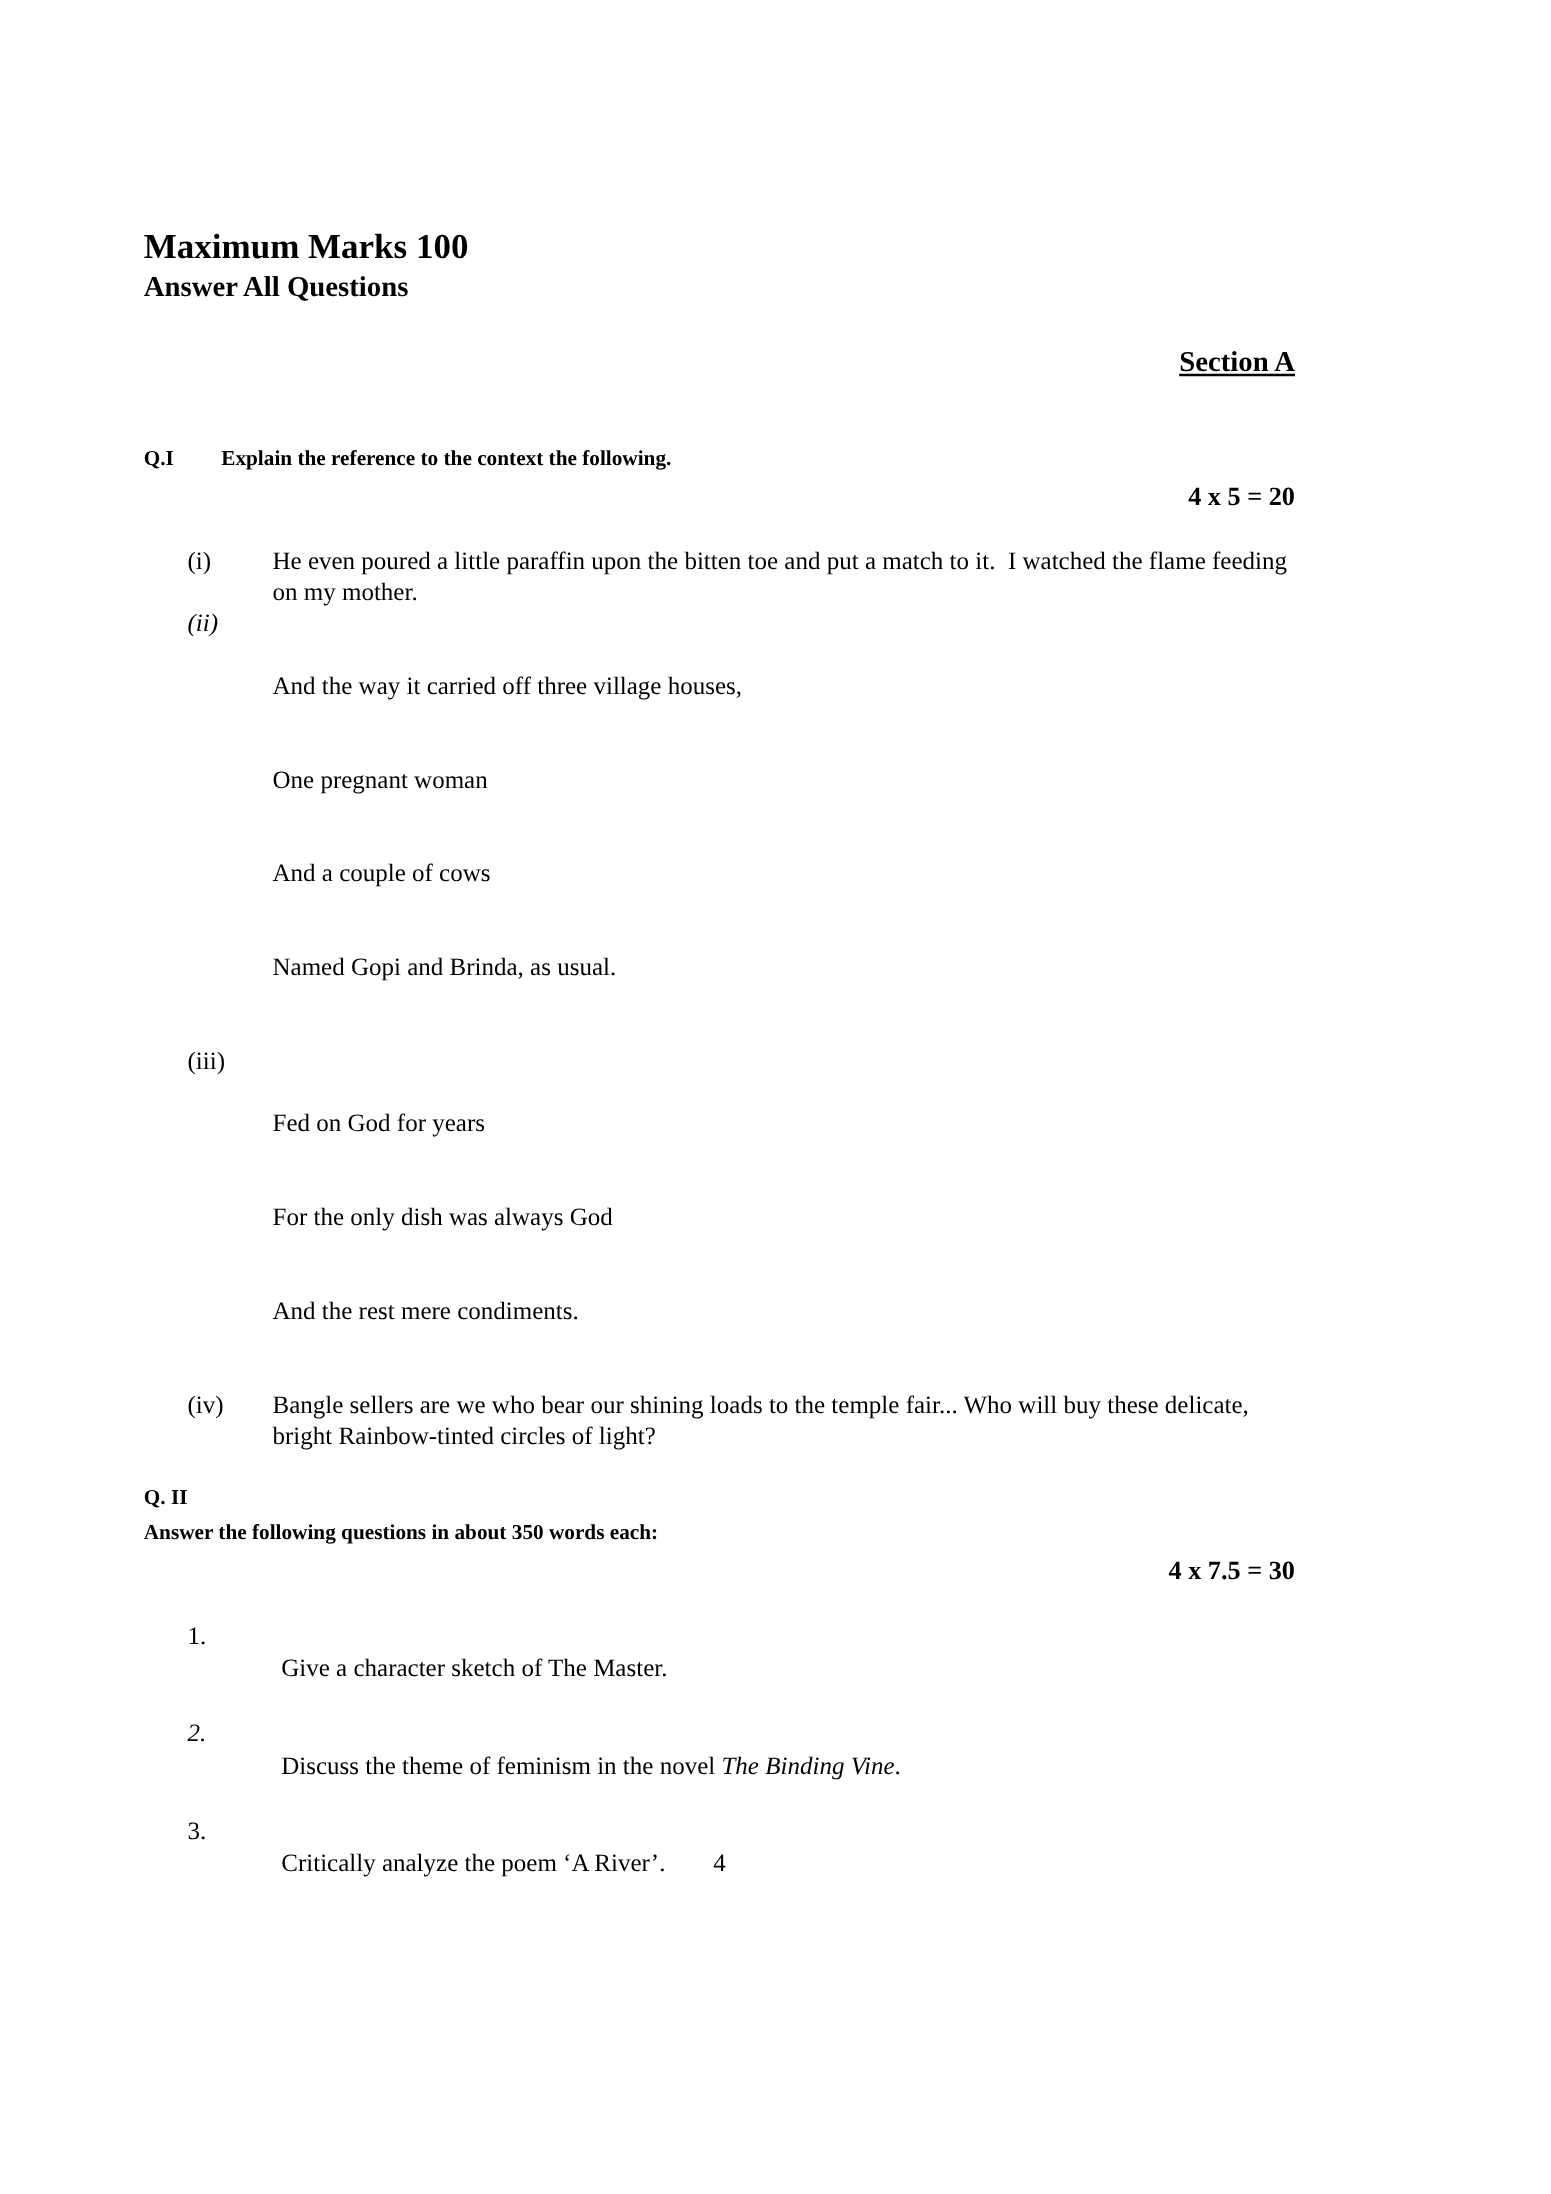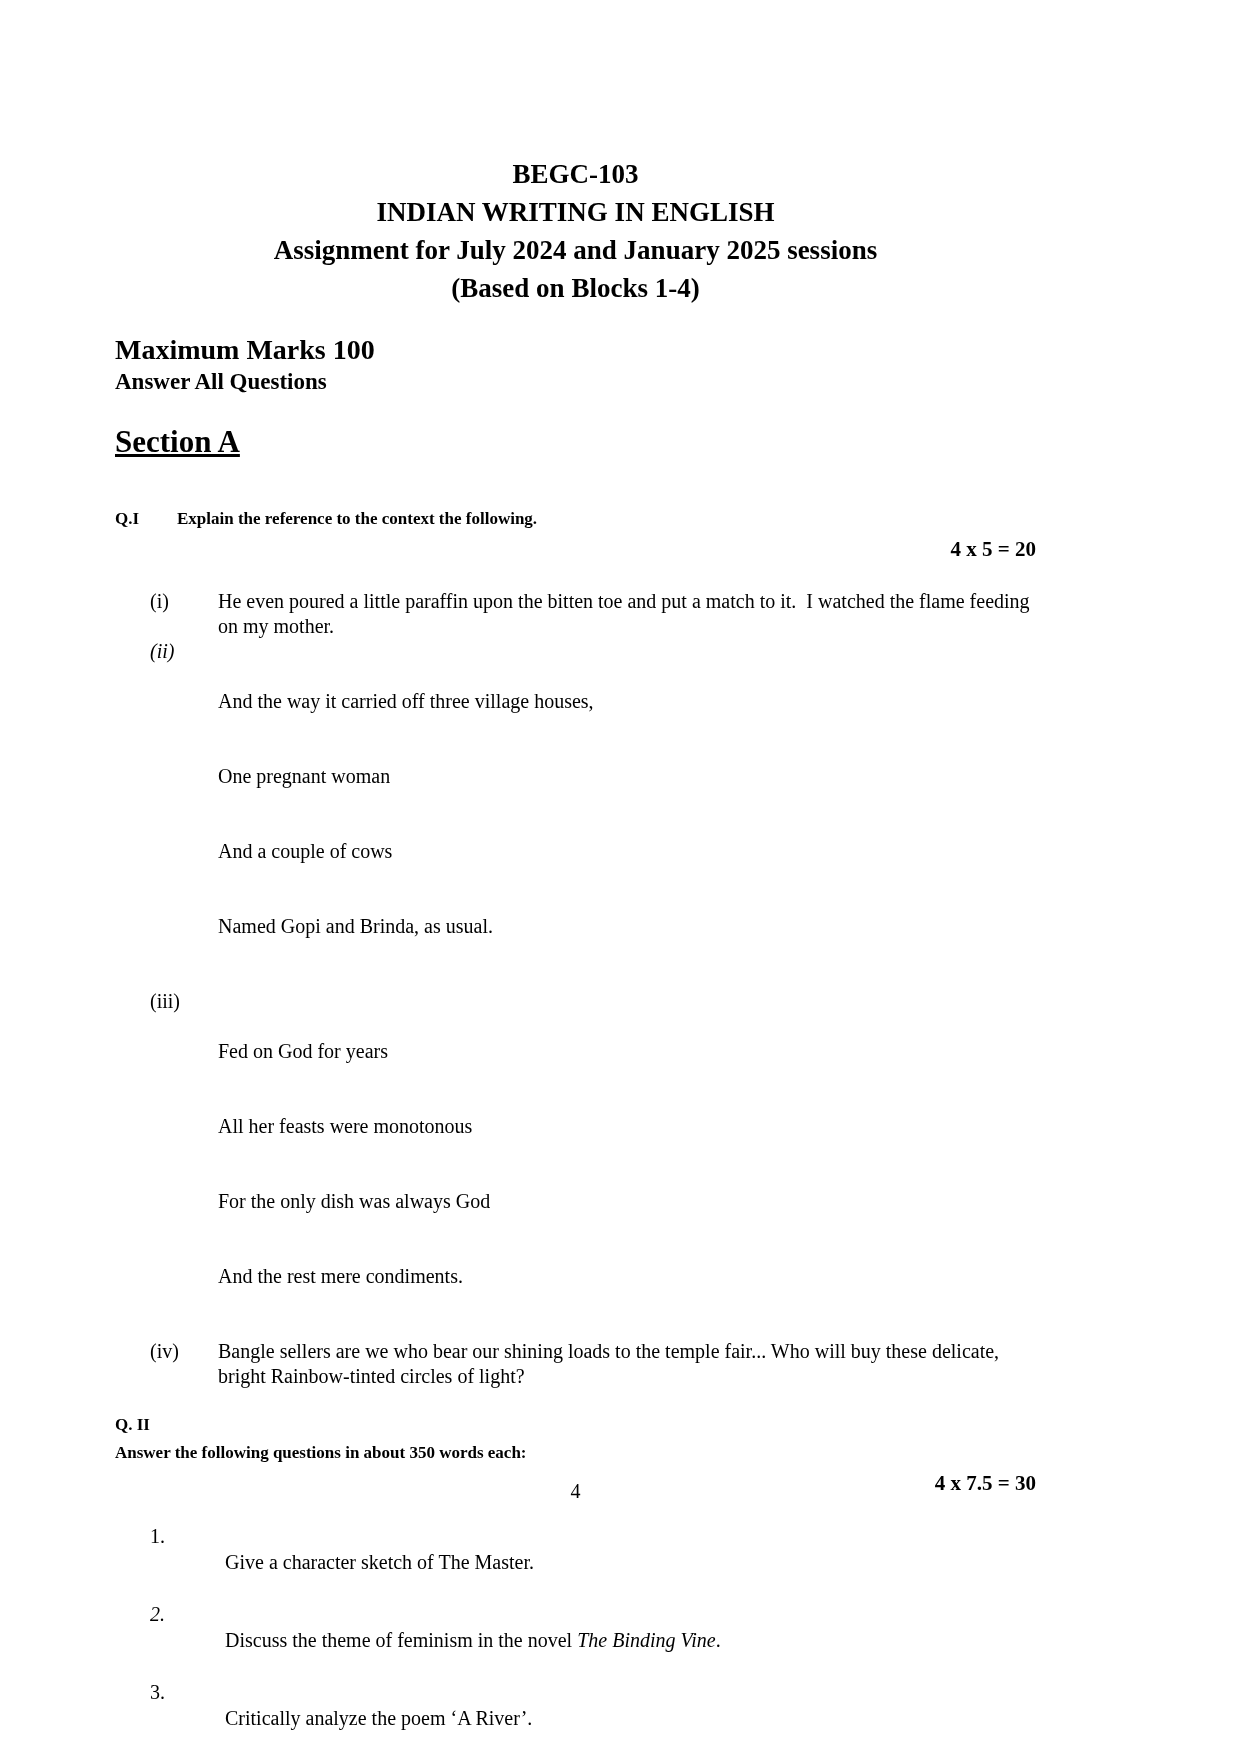--- a/index.html
+++ b/index.html
@@ -29,23 +29,23 @@
     font-size: 28px;
     line-height: 30px;
   }
   .instruction {
     margin-top: 2px;
     font-weight: bold;
     font-size: 23px;
     line-height: 30px;
   }
   .section-heading {
-    text-align: left;
+    text-align: right;
     font-weight: bold;
-    font-size: 31px;
+    font-size: 23px;
     line-height: 30px;
   }
   .section-heading .u { text-decoration: underline; }
   .mt-a { margin-top: 30px; }
   .mt-b { margin-top: 6px; }
   .q-row {
     display: flex;
     font-weight: bold;
     font-size: 17px;
     line-height: 28px;
@@ -87,26 +87,20 @@
     text-align: center;
     font-size: 20px;
     line-height: 26px;
   }
 </style>
 </head>
 <body>
 
 <div class="page">
 
-  <div class="title-block">
-    <div>BEGC-103</div>
-    <div>INDIAN WRITING IN ENGLISH</div>
-    <div>Assignment for July 2024 and January 2025 sessions</div>
-    <div>(Based on Blocks 1-4)</div>
-  </div>
 
   <div class="max-marks">Maximum Marks 100</div>
   <div class="instruction">Answer All Questions</div>
 
   <div class="section-heading mt-a">
     <span class="u">Section A</span>
   </div>
 
   <div class="q-row first">
     <span class="q-label">Q.I</span>
@@ -125,21 +119,20 @@
         <div>And the way it carried off three village houses,</div>
         <div>One pregnant woman</div>
         <div>And a couple of cows</div>
         <div>Named Gopi and Brinda, as usual.</div>
       </div>
     </div>
     <div class="qa-item">
       <span class="qa-label">(iii)</span>
       <div class="qa-text">
         <div>Fed on God for years</div>
-        <div>All her feasts were monotonous</div>
         <div>For the only dish was always God</div>
         <div>And the rest mere condiments.</div>
       </div>
     </div>
     <div class="qa-item">
       <span class="qa-label">(iv)</span>
       <div class="qa-text">Bangle sellers are we who bear our shining loads to the temple fair... Who will buy these delicate, bright Rainbow-tinted circles of light?</div>
     </div>
   </div>
 

